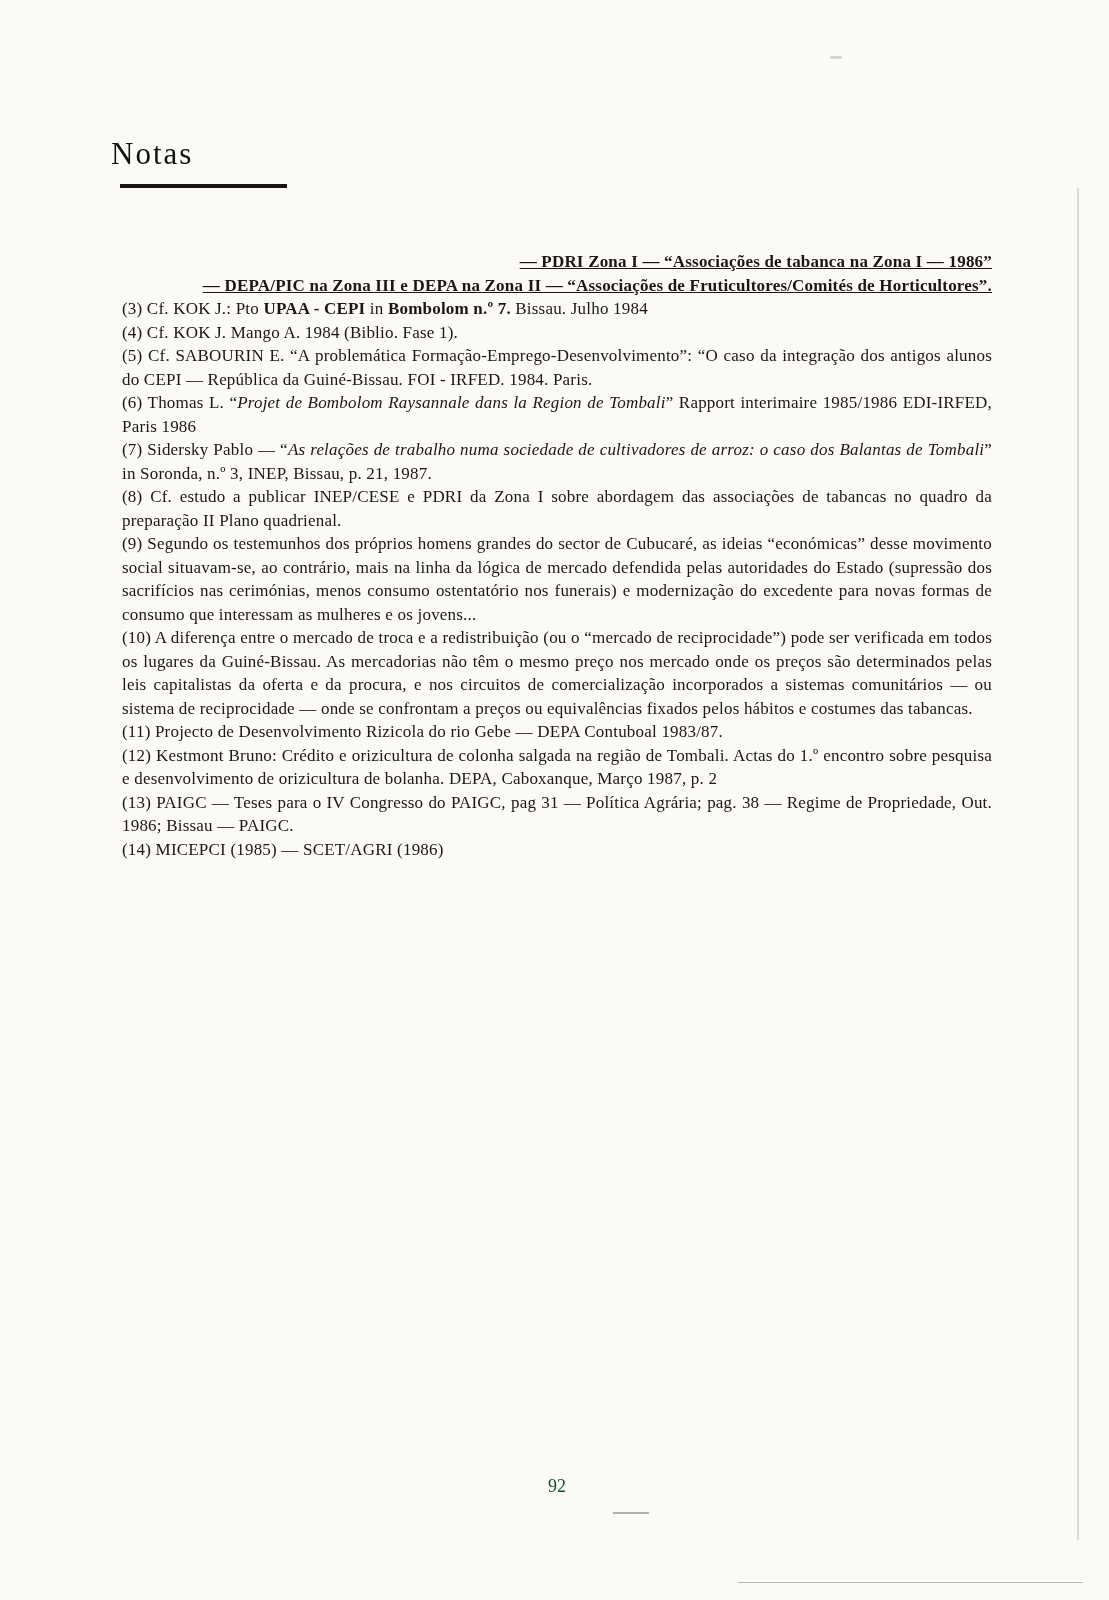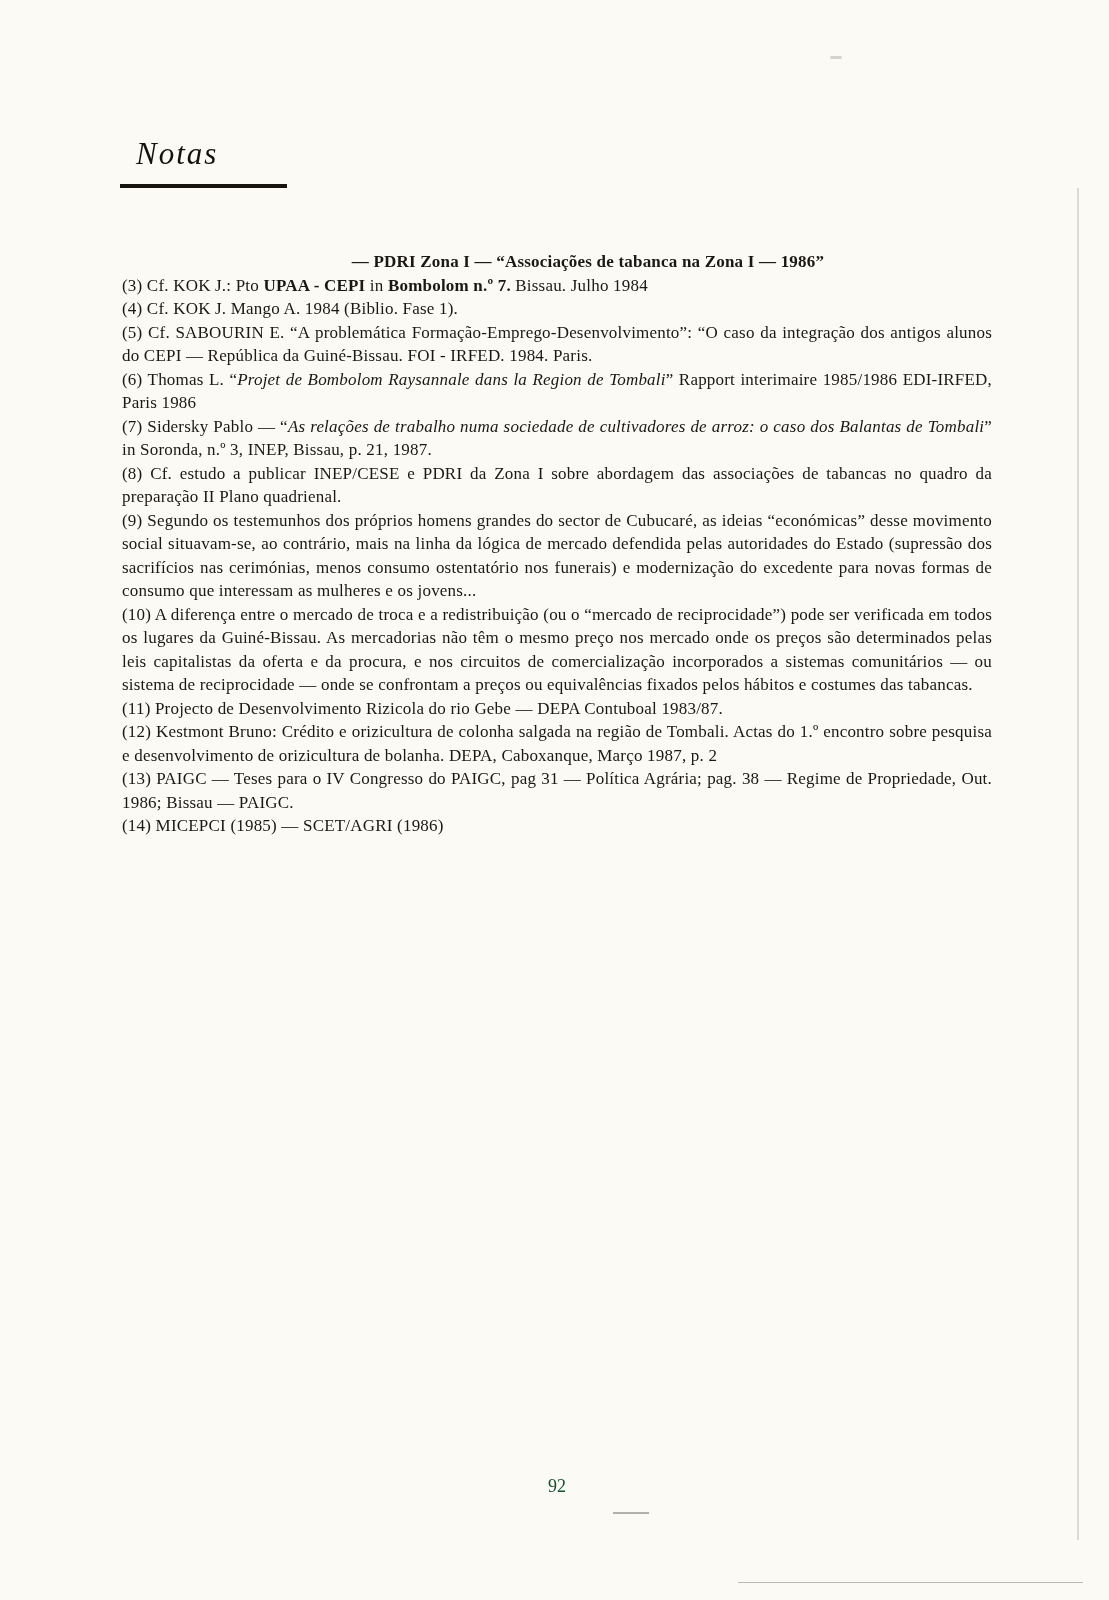--- a/index.html
+++ b/index.html
@@ -9,43 +9,43 @@
     font-family: "Liberation Serif", "DejaVu Serif", serif;
   }
   .page {
     position: absolute; left: 0; top: 0;
     width: 1109px; height: 1600px;
     background: #fbfaf4;
     color: #1b1814;
     overflow: hidden;
   }
   .title {
-    position: absolute; left: 136px; top: 136px;
+    position: absolute; left: 111px; top: 136px;
     font-size: 31px; letter-spacing: 2px;
     color: #141210;
-    font-style: italic;
   }
   .title-rule {
     position: absolute; left: 120px; top: 184px;
     width: 167px; height: 4px;
     background: #17140f;
   }
   .notes {
     position: absolute; left: 122px; top: 250px;
     width: 870px;
     font-size: 17px; line-height: 23.5px;
     text-align: justify;
     letter-spacing: 0.2px;
   }
   .block { margin: 0; }
   .ind1 {
     margin-left: 62px;
     padding-left: 27px;
     text-indent: -27px;
-    text-align: center;
+    text-align: right;
+    text-decoration: underline;
   }
   .b { font-weight: bold; }
   .i { font-style: italic; }
   .pagenum {
     position: absolute; left: 122px; top: 1476px;
     width: 870px; text-align: center;
     font-size: 18px; color: #14532d;
   }
   
   .artifact-vline {
@@ -71,20 +71,21 @@
   }
 </style>
 </head>
 <body>
 
 <div class="page">
   <div class="title">Notas</div>
   <div class="title-rule"></div>
   <div class="notes" id="notes">
       <p class="block ind1"><span class="b">— PDRI Zona I — “Associações de tabanca na Zona I — 1986”</span></p>
+      <p class="block ind1"><span class="b">— DEPA/PIC na Zona III e DEPA na Zona II — “Associações de Fruticultores/Comités de Horticultores”.</span></p>
       <p class="block"><span>(3) Cf. KOK J.: Pto </span><span class="b">UPAA - CEPI</span><span> in </span><span class="b">Bombolom n.º 7.</span><span> Bissau. Julho 1984</span></p>
       <p class="block"><span>(4) Cf. KOK J. Mango A. 1984 (Biblio. Fase 1).</span></p>
       <p class="block"><span>(5) Cf. SABOURIN E. “A problemática Formação-Emprego-Desenvolvimento”: “O caso da integração dos antigos alunos do CEPI — República da Guiné-Bissau. FOI - IRFED. 1984. Paris.</span></p>
       <p class="block"><span>(6) Thomas L. “</span><span class="i">Projet de Bombolom Raysannale dans la Region de Tombali</span><span>” Rapport interimaire 1985/1986 EDI-IRFED, Paris 1986</span></p>
       <p class="block"><span>(7) Sidersky Pablo — “</span><span class="i">As relações de trabalho numa sociedade de cultivadores de arroz: o caso dos Balantas de Tombali</span><span>” in Soronda, n.º 3, INEP, Bissau, p. 21, 1987.</span></p>
       <p class="block"><span>(8) Cf. estudo a publicar INEP/CESE e PDRI da Zona I sobre abordagem das associações de tabancas no quadro da preparação II Plano quadrienal.</span></p>
       <p class="block"><span>(9) Segundo os testemunhos dos próprios homens grandes do sector de Cubucaré, as ideias “económicas” desse movimento social situavam-se, ao contrário, mais na linha da lógica de mercado defendida pelas autoridades do Estado (supressão dos sacrifícios nas cerimónias, menos consumo ostentatório nos funerais) e modernização do excedente para novas formas de consumo que interessam as mulheres e os jovens...</span></p>
       <p class="block"><span>(10) A diferença entre o mercado de troca e a redistribuição (ou o “mercado de reciprocidade”) pode ser verificada em todos os lugares da Guiné-Bissau. As mercadorias não têm o mesmo preço nos mercado onde os preços são determinados pelas leis capitalistas da oferta e da procura, e nos circuitos de comercialização incorporados a sistemas comunitários — ou sistema de reciprocidade — onde se confrontam a preços ou equivalências fixados pelos hábitos e costumes das tabancas.</span></p>
       <p class="block"><span>(11) Projecto de Desenvolvimento Rizicola do rio Gebe — DEPA Contuboal 1983/87.</span></p>
       <p class="block"><span>(12) Kestmont Bruno: Crédito e orizicultura de colonha salgada na região de Tombali. Actas do 1.º encontro sobre pesquisa e desenvolvimento de orizicultura de bolanha. DEPA, Caboxanque, Março 1987, p. 2</span></p>

